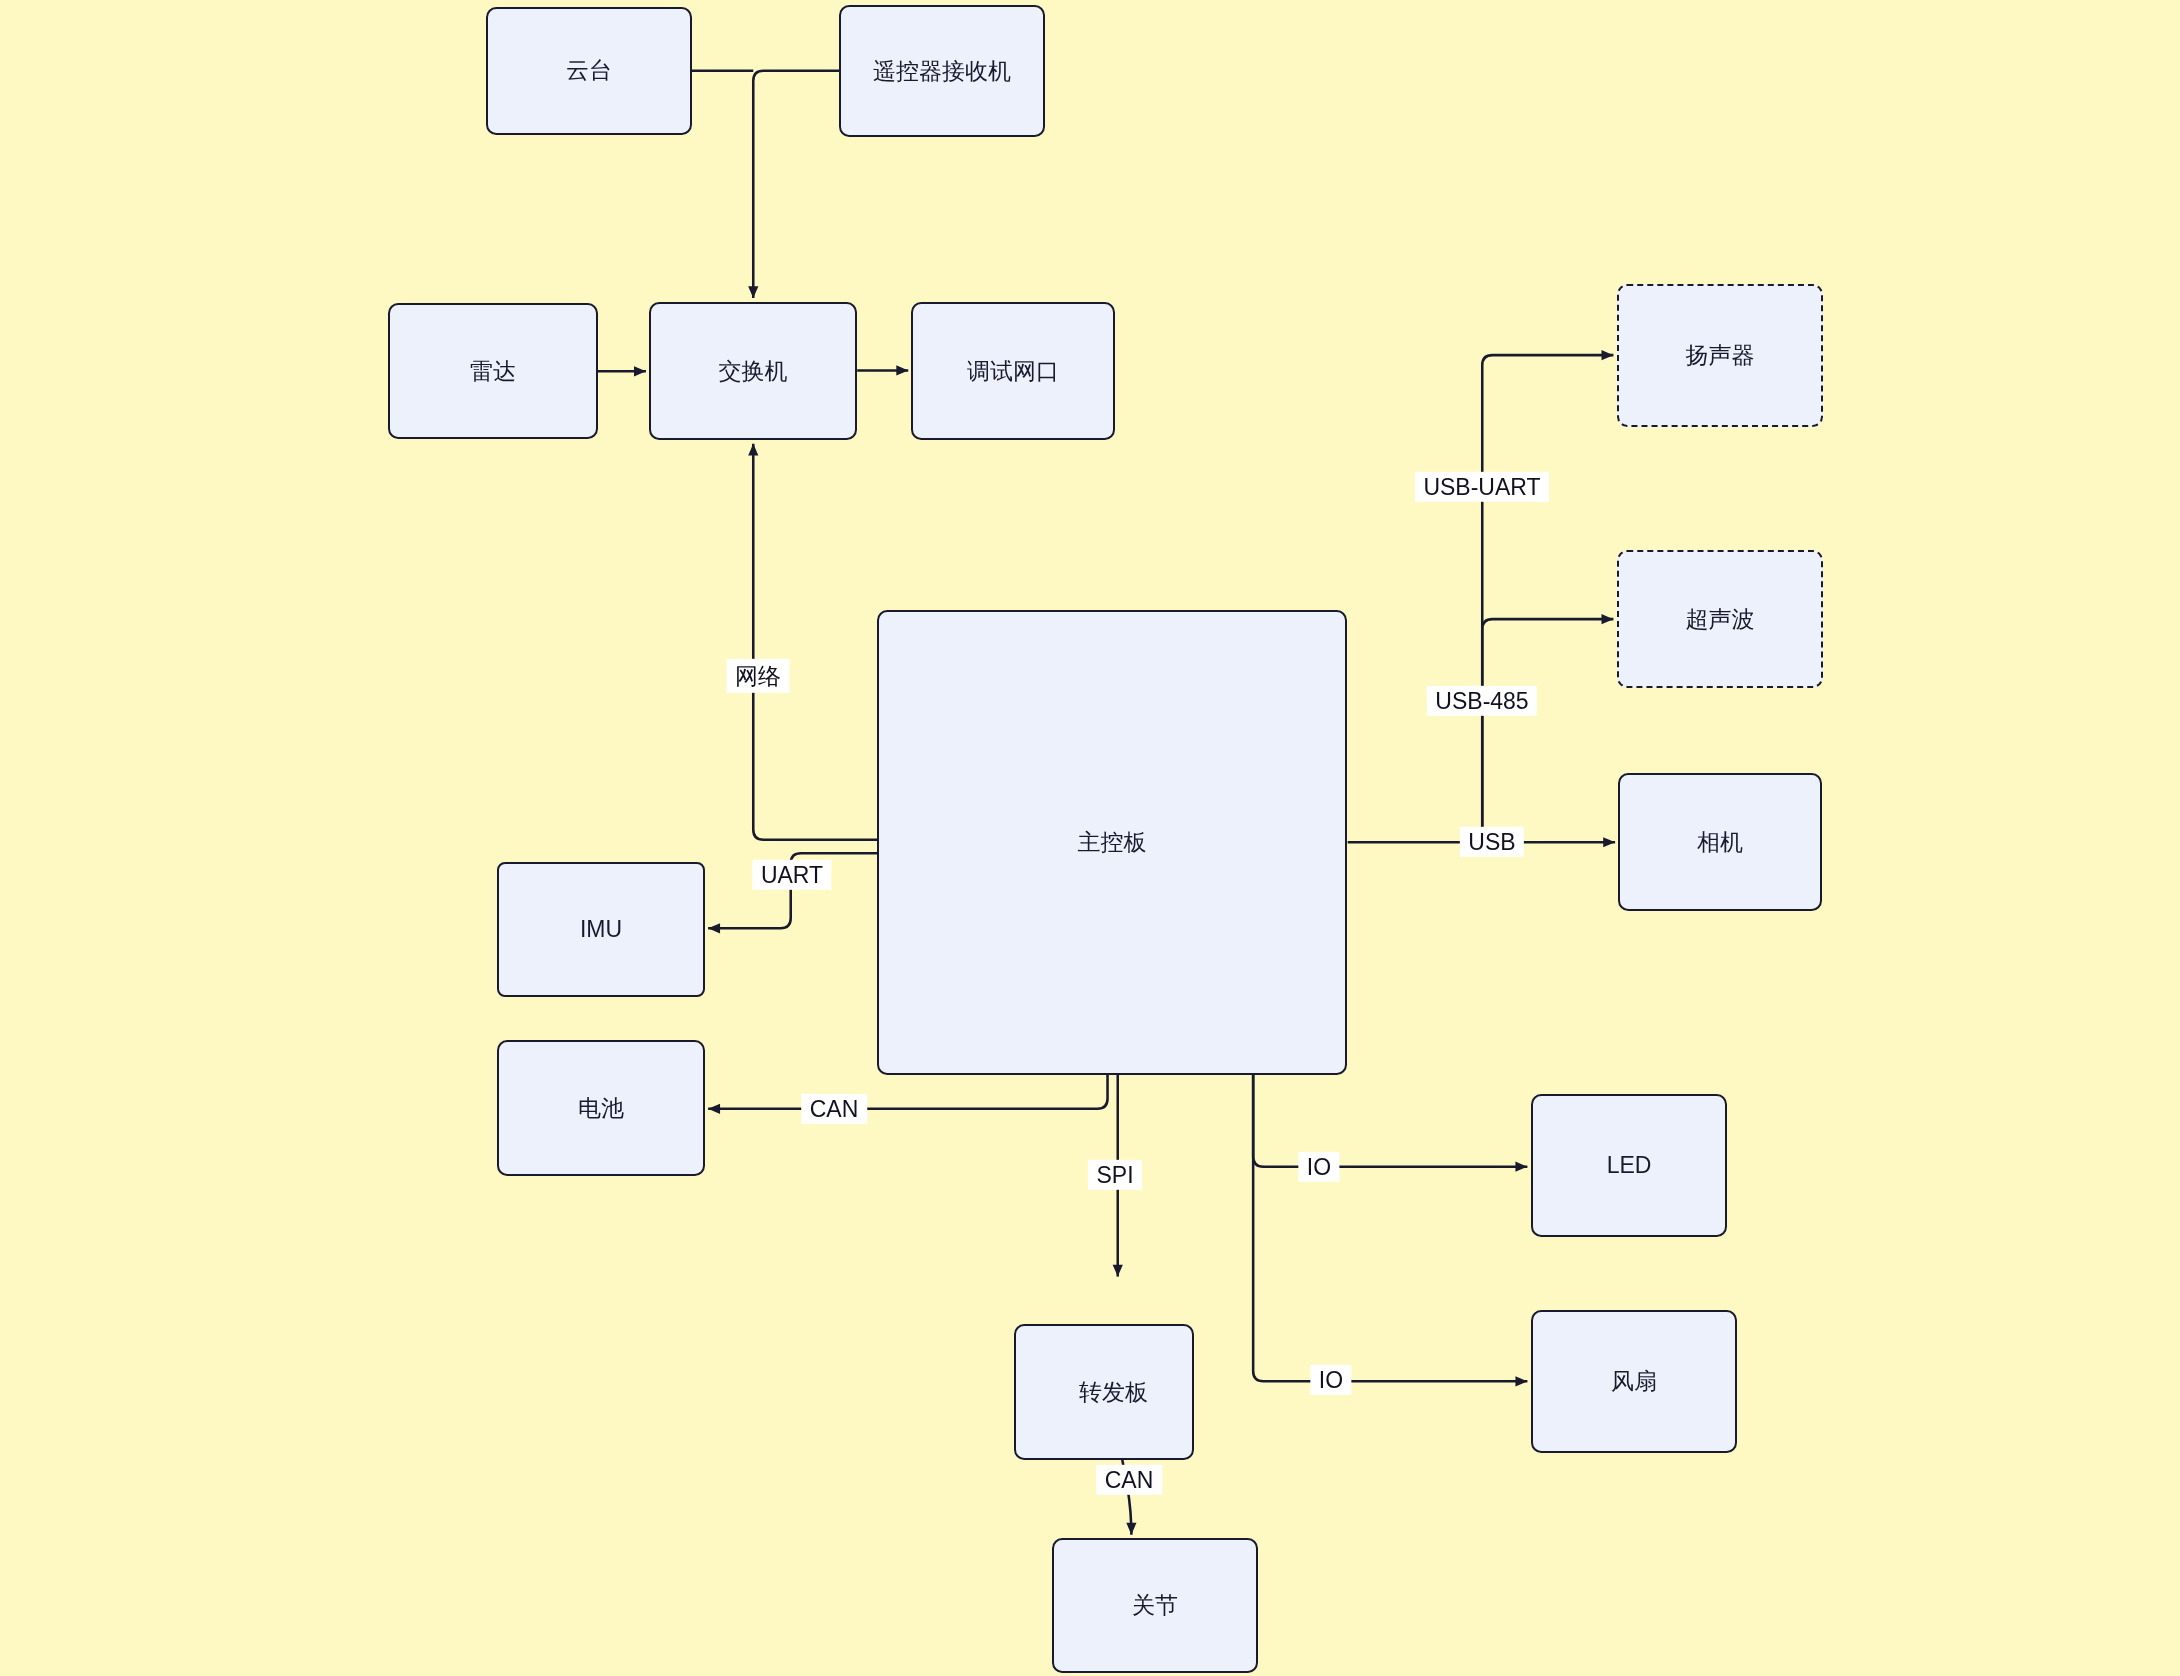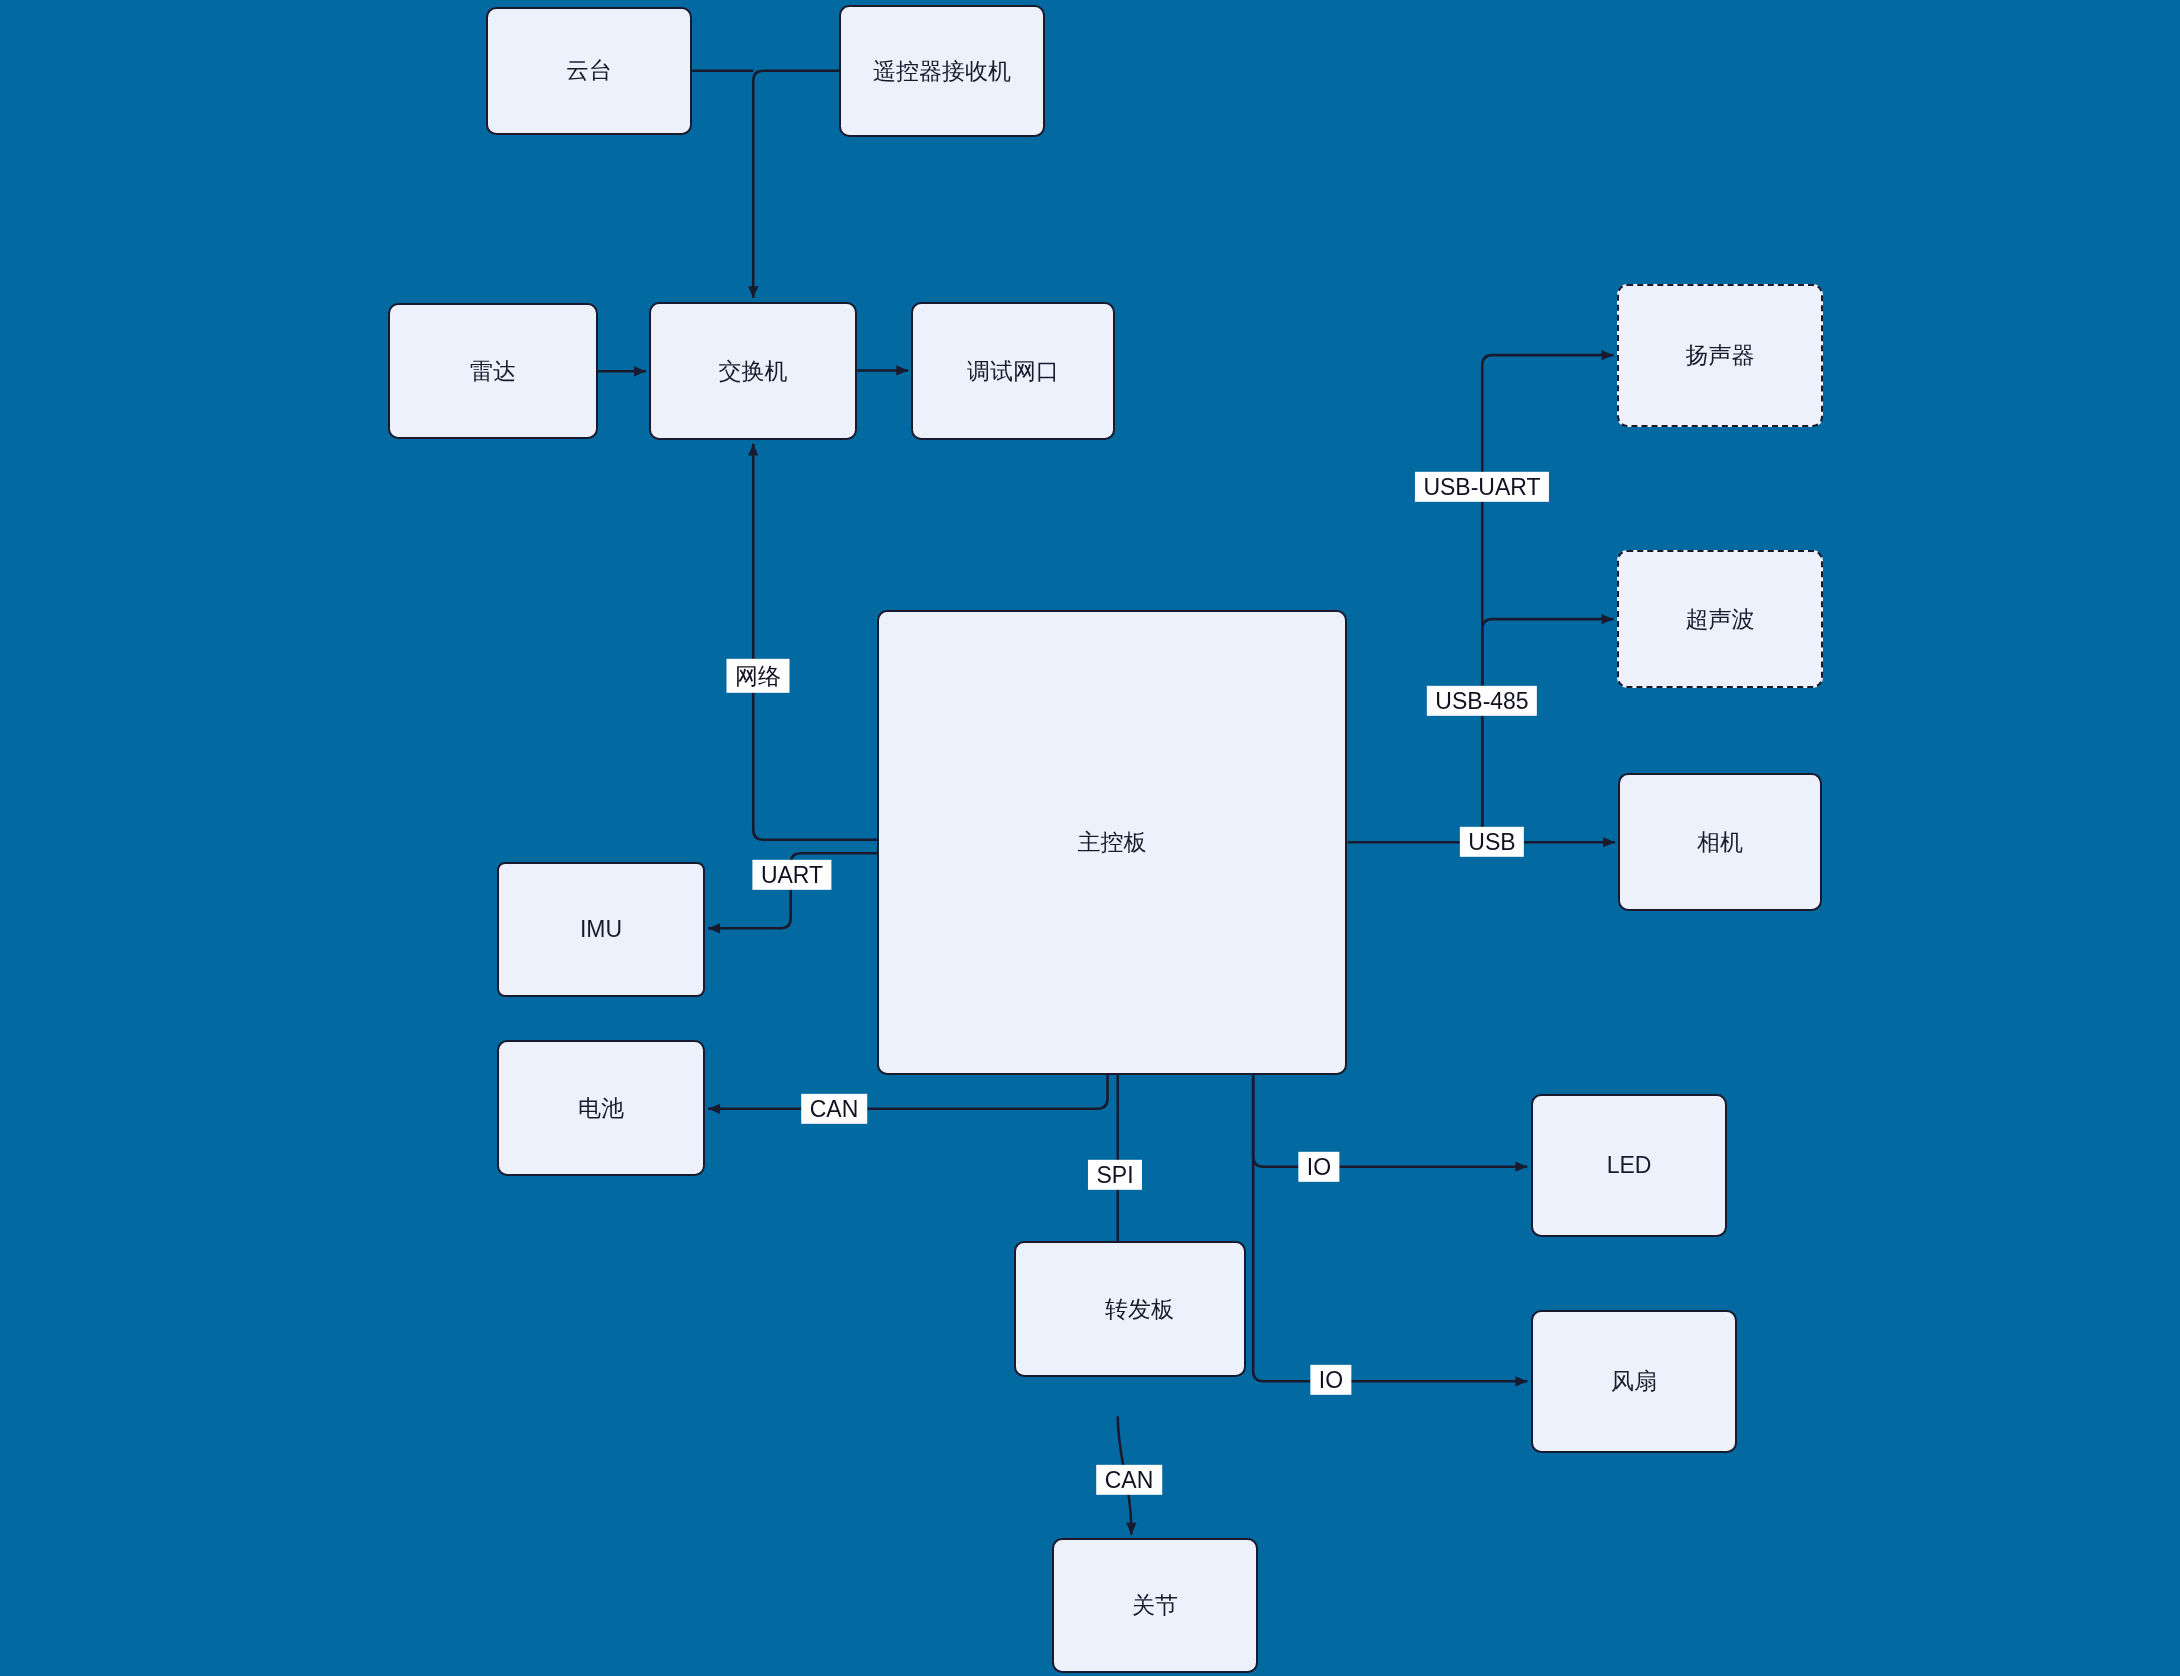--- a/index.html
+++ b/index.html
@@ -5,21 +5,21 @@
   html, body {
     margin: 0;
     padding: 0;
     background: #ffffff;
     font-family: "Liberation Sans", "DejaVu Sans", sans-serif;
   }
   #canvas {
     position: relative;
     width: 2181px;
     height: 1676px;
-    background: #0369a1;
+    background: #fef9c3;
     overflow: hidden;
   }
   #edges {
     position: absolute;
     left: 0; top: 0;
     width: 2181px; height: 1676px;
     z-index: 1;
   }
   .node {
     position: absolute;
@@ -117,21 +117,21 @@
   </div>
 
   <div class="node" style="left:497px; top:862px; width:208px; height:135px;border-radius:8px;">
     <span>IMU</span>
   </div>
 
   <div class="node" style="left:497px; top:1040px; width:208px; height:136px;">
     <span>电池</span>
   </div>
 
-  <div class="node" style="left:1014px; top:1241px; width:232px; height:136px;padding-left:19px;">
+  <div class="node" style="left:1014px; top:1324px; width:180px; height:136px;padding-left:19px;">
     <span>转发板</span>
   </div>
 
   <div class="node" style="left:1028px; top:1538px; width:206px; height:135px;margin-left:24px;">
     <span>关节</span>
   </div>
 
   <div class="node dashed" style="left:1617px; top:284px; width:206px; height:143px;">
     <span>扬声器</span>
   </div>

